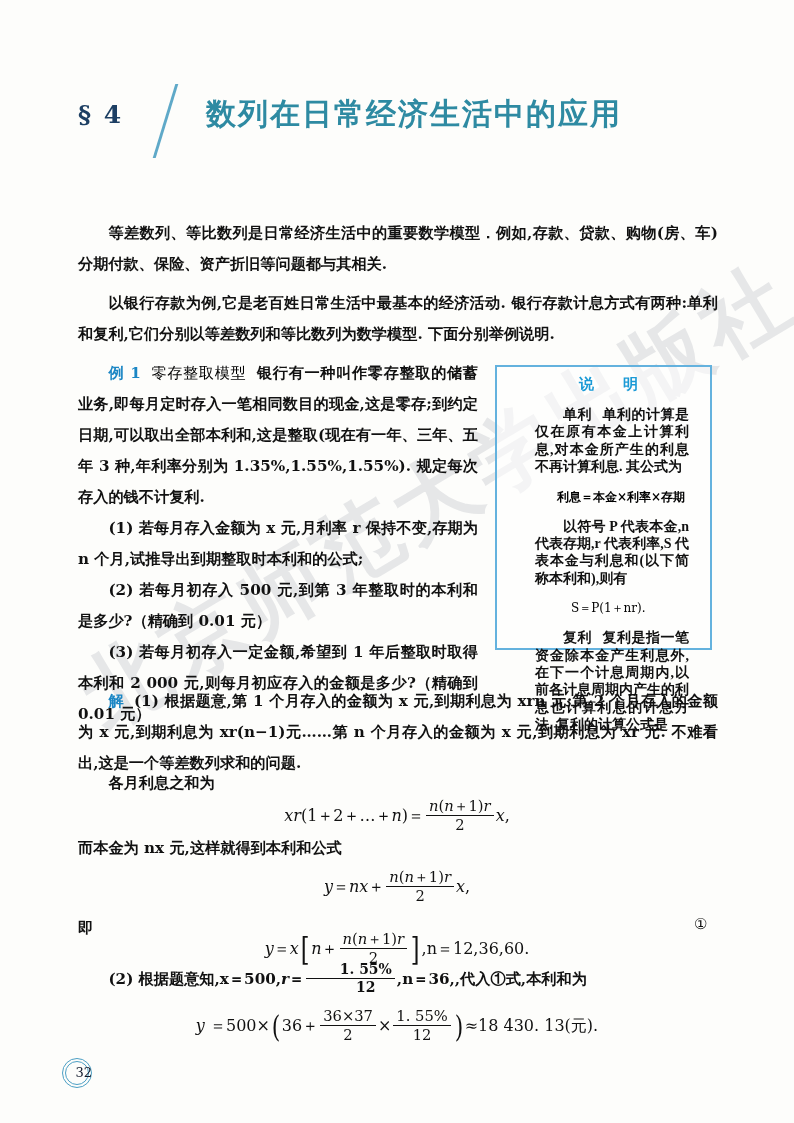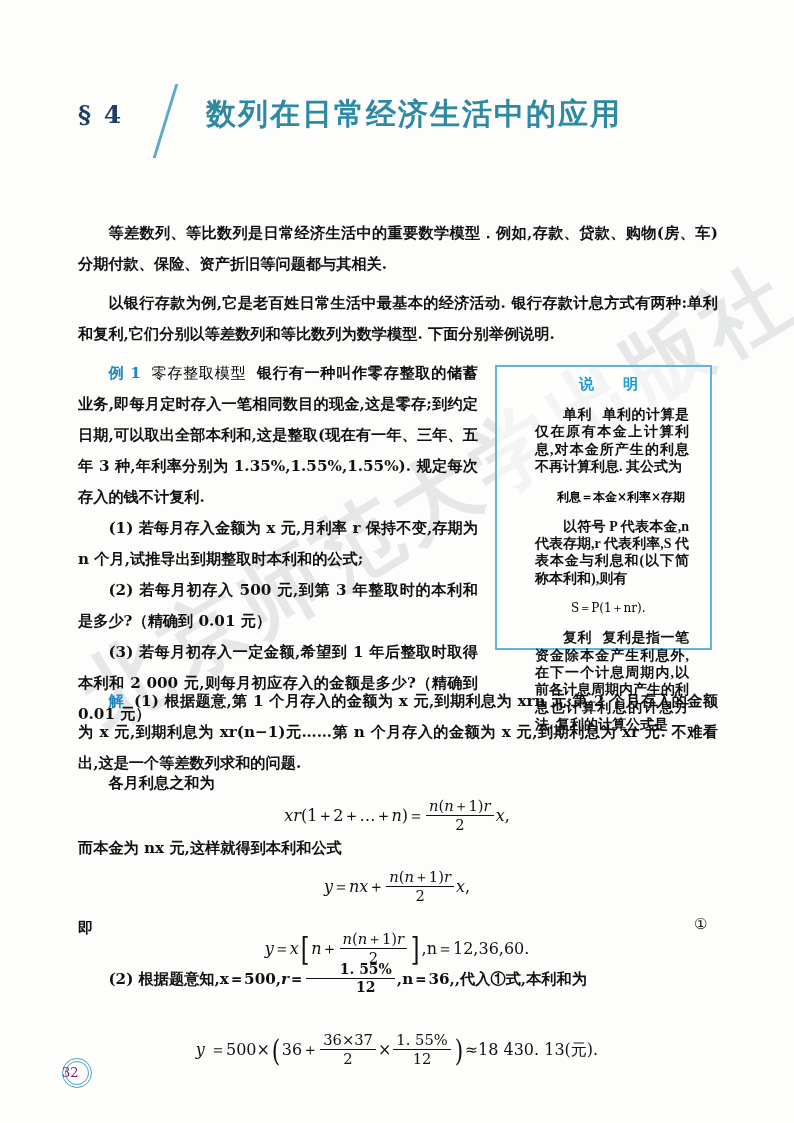--- a/index.html
+++ b/index.html
@@ -260,21 +260,21 @@
     position: absolute;
     width: 794px;
     left: 0;
     text-align: center;
     font-size: 16px;
     color: #111;
   }
   #eq-interest-sum { top: 798px; }
   #eq-principal    { top: 869px; }
   #eq-final        { top: 931px; }
-  #eq-compute      { top: 1032px; }
+  #eq-compute      { top: 1008px; }
 
   #eq-marker-1 {
     position: absolute;
     left: 694px;
     top: 915px;
     font-size: 15px;
     color: #111;
   }
 
   
@@ -299,23 +299,23 @@
     width: 24px; height: 24px;
     border: 1.2px solid #4c9fc4;
     border-radius: 50%;
     box-sizing: border-box;
   }
   #page-number .num {
     position: absolute;
     left: 0; top: 0;
     width: 30px; height: 30px;
     line-height: 30px;
-    text-align: left;
+    text-align: right;
     font-size: 13px;
-    color: #701a75;
+    color: #0f172a;
     font-family: "DejaVu Serif", "Liberation Serif", serif;
   }
 </style>
 </head>
 <body>
 
 <div id="watermark">
   <div class="wm-text">北京师范大学出版社</div>
 </div>
 

